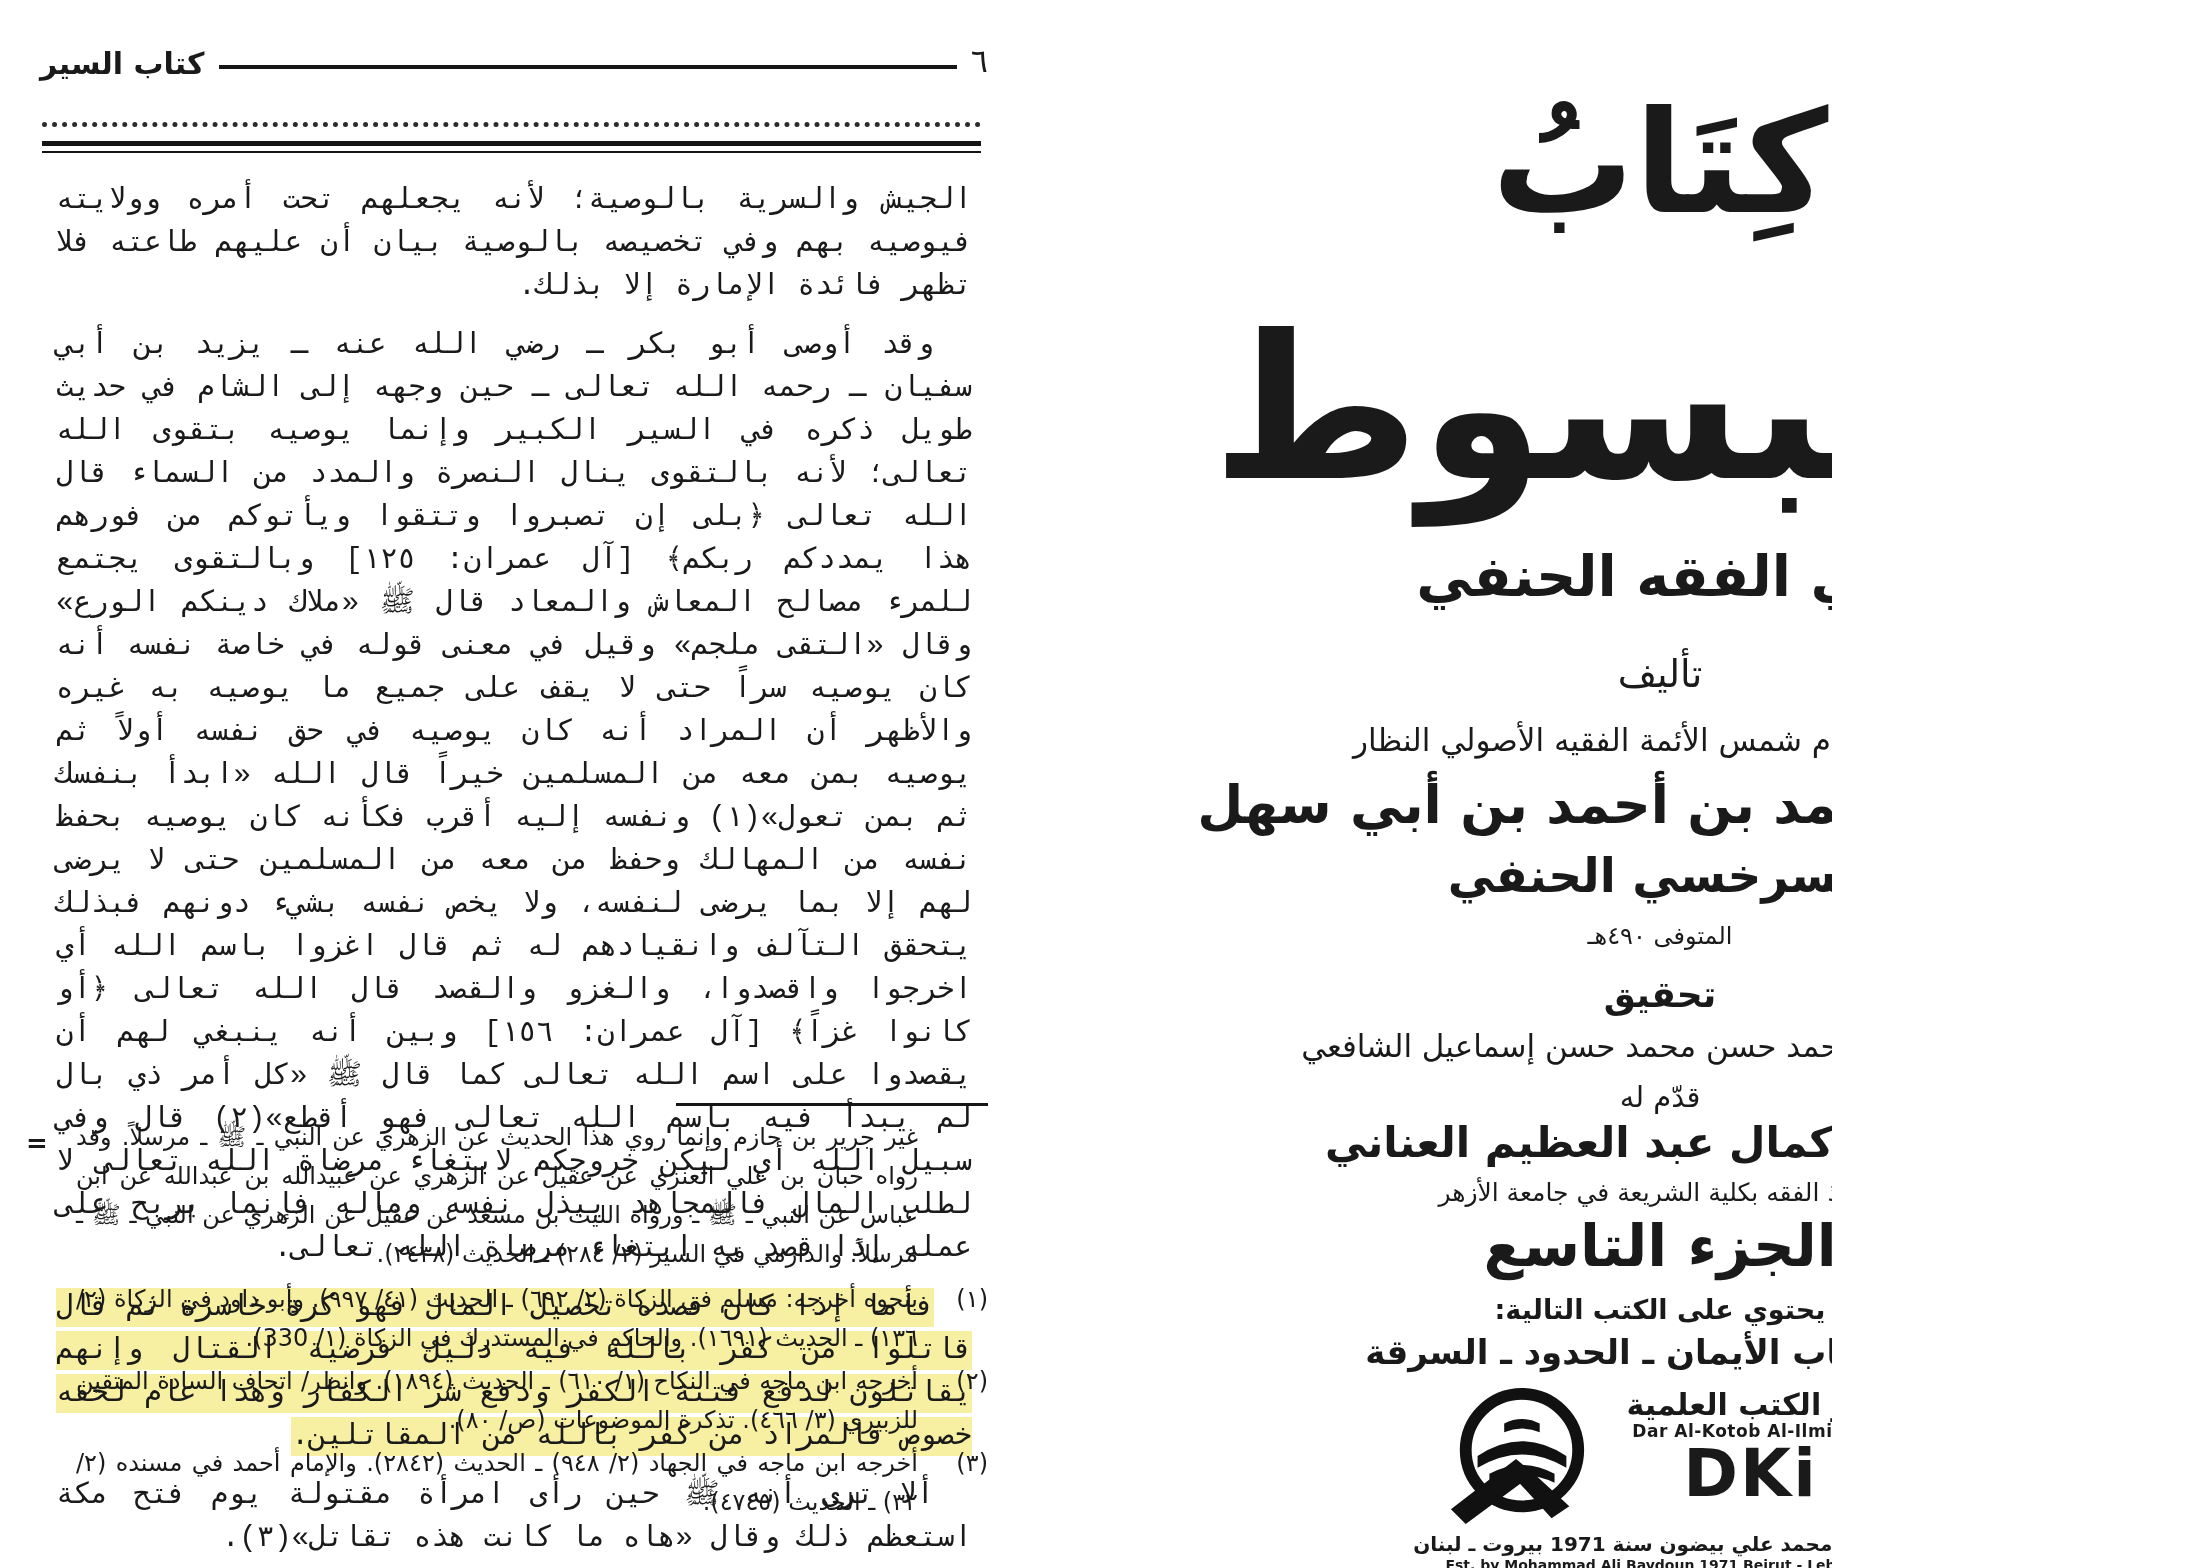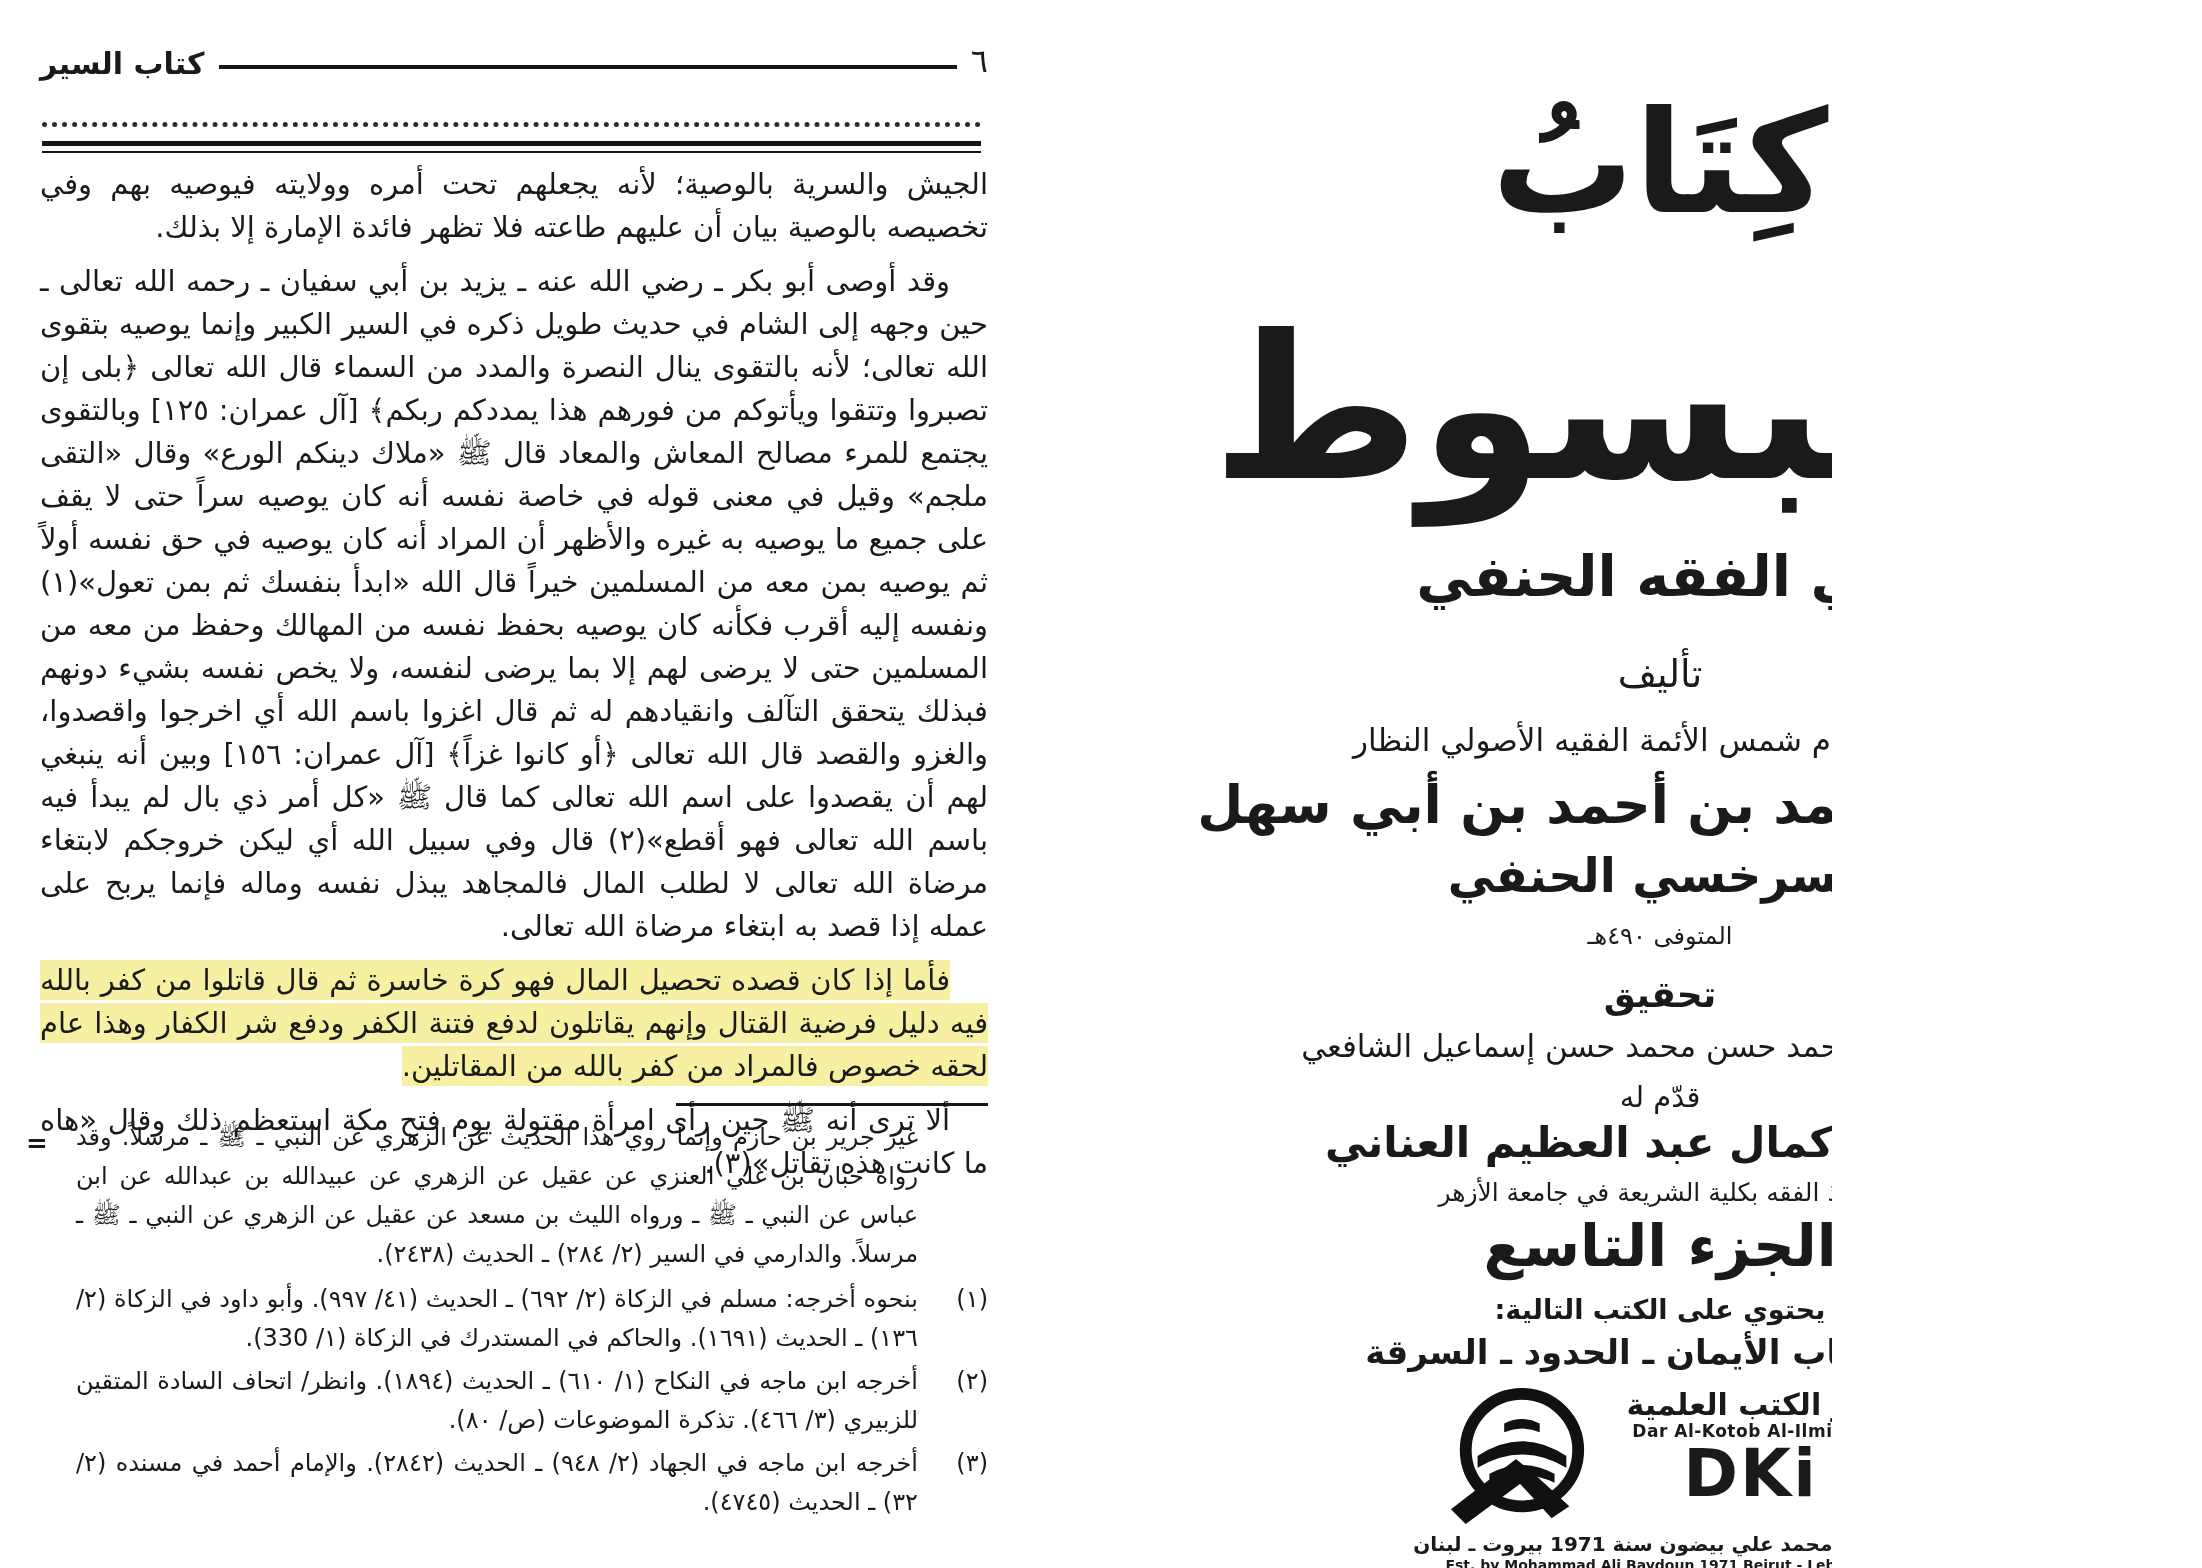--- a/index.html
+++ b/index.html
@@ -26,21 +26,21 @@
   }
   .double-rule{
     position:absolute;top:141px;left:2px;width:99%;height:5px;
     border-top:5px solid #141414;border-bottom:2px solid #141414;
   }
   .page-body{
     position:absolute;top:163px;left:0;width:100%;
     direction:rtl;text-align:justify;
     font-size:29px;line-height:43px;
   }
-  .page-body p{margin:0;text-indent:38px;}
+  .page-body p{margin:16px;text-indent:38px;font-family:Liberation Mono, monospace;}
   .page-body p.no-indent{text-indent:0;}
   .page-body p + p{margin-top:11px;}
   mark.hl{background:#f7f0a2;color:inherit;padding:3px 0;
     -webkit-box-decoration-break:clone;box-decoration-break:clone;}
   .fn-sep{
     position:absolute;top:1103px;right:0px;width:312px;
     border-top:3px solid #161616;
   }
   .footnotes{
     position:absolute;top:1118px;left:0;width:100%;

